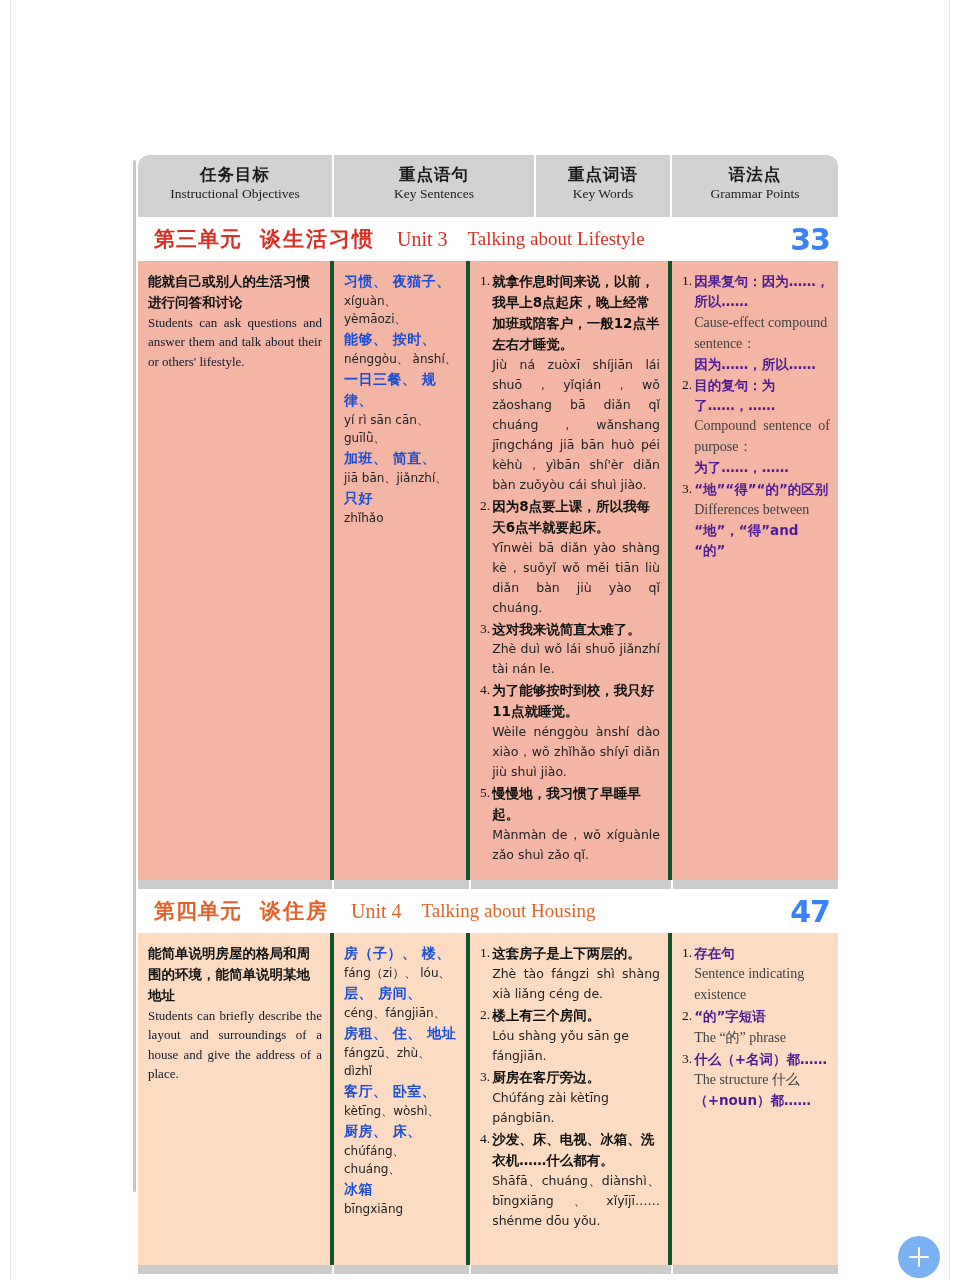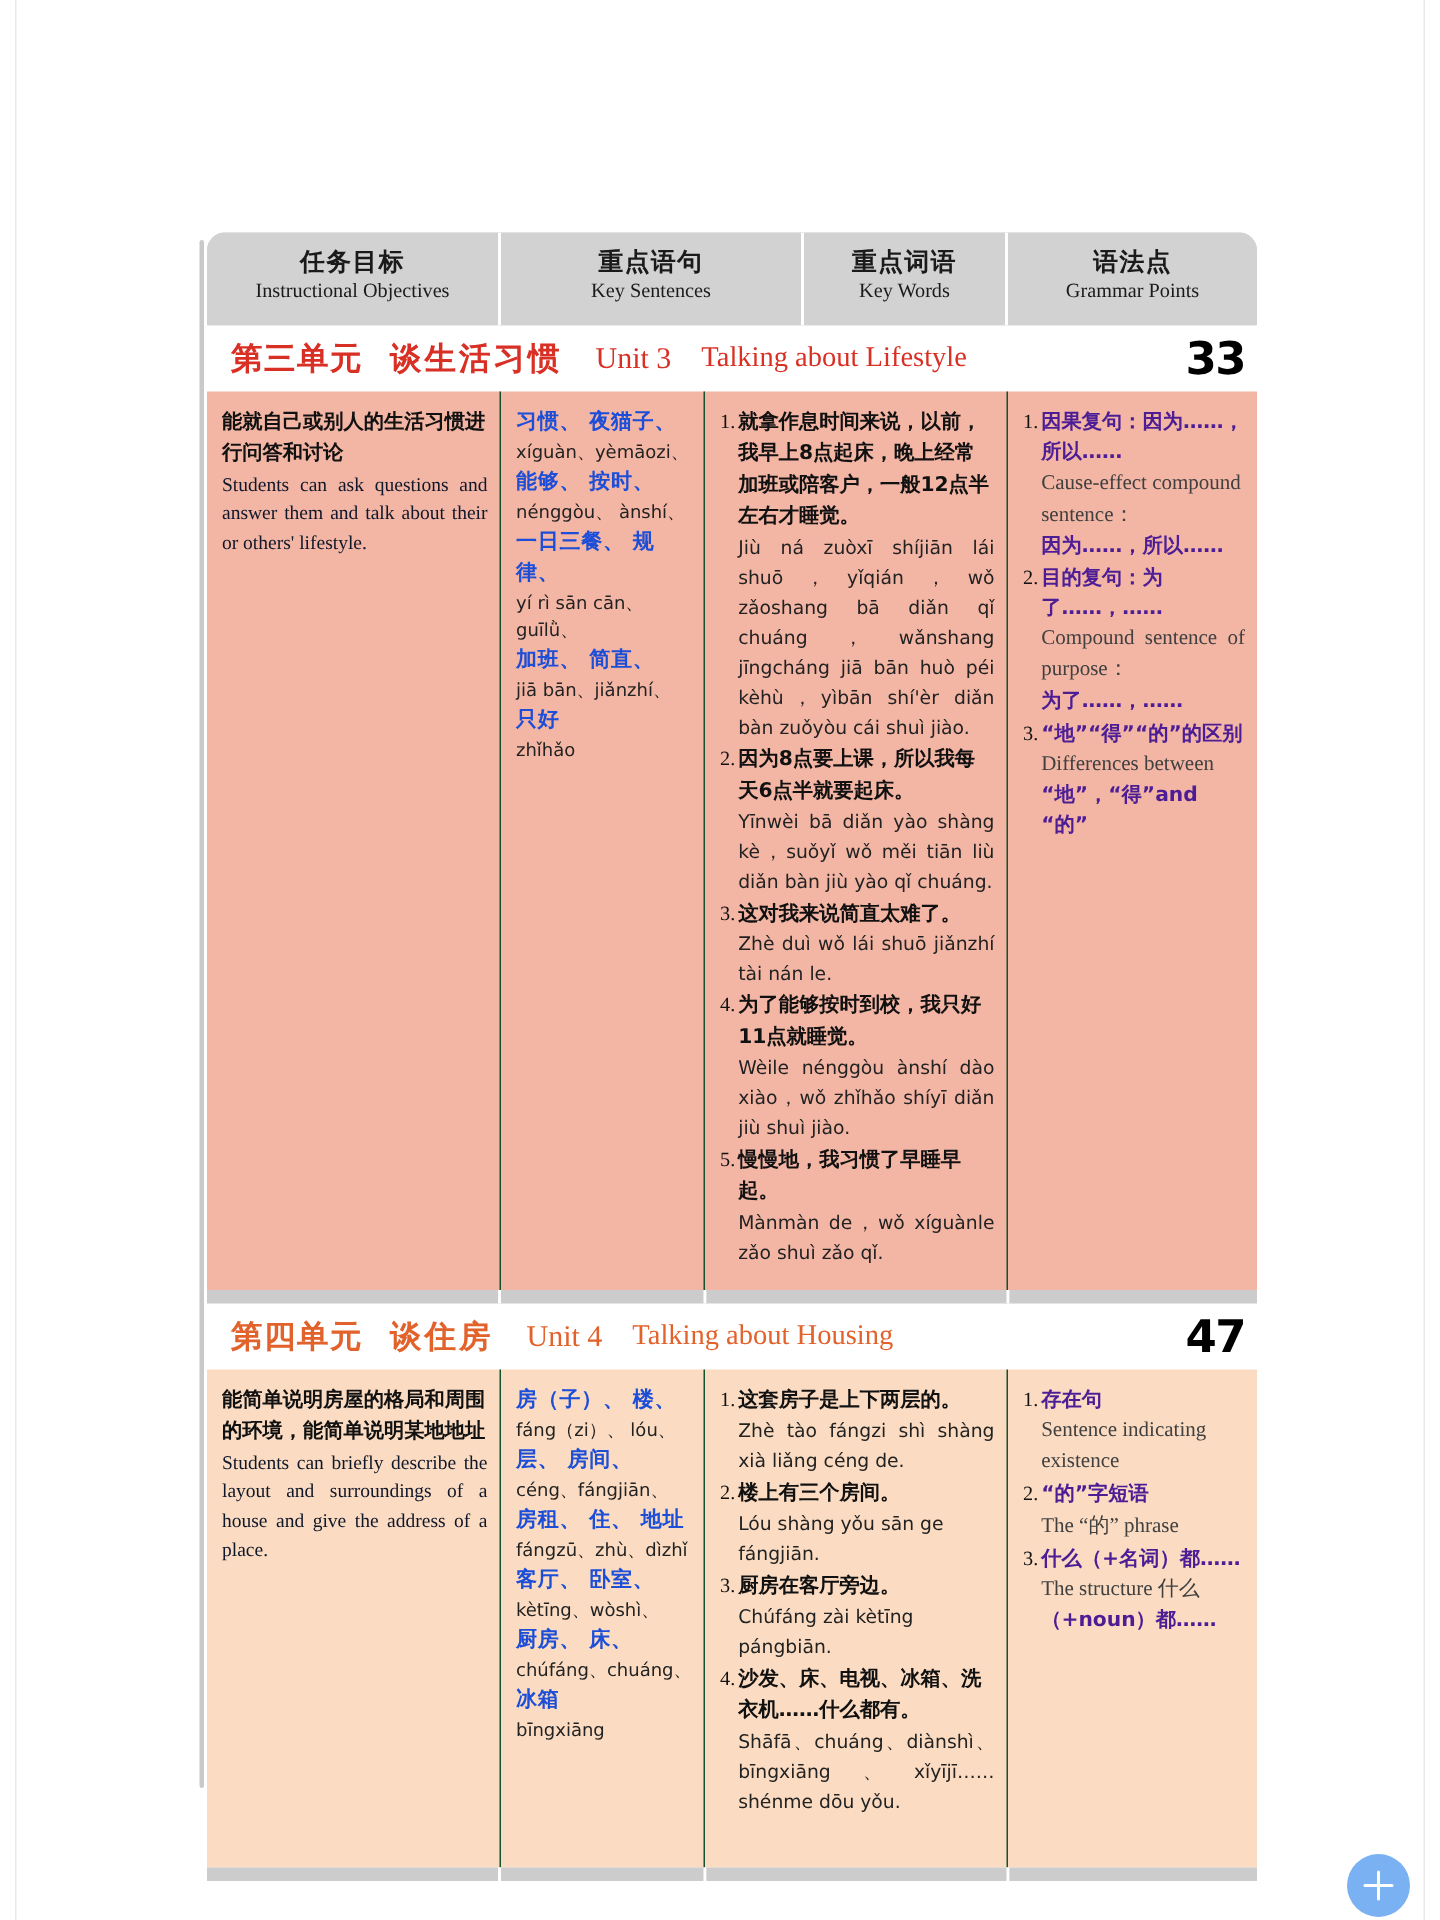--- a/index.html
+++ b/index.html
@@ -123,34 +123,34 @@
   }
   .unit-en-title {
     font-size: 19px;
     margin-left: 20px;
     font-family: "Liberation Serif", serif;
   }
   .unit-page {
     margin-left: auto;
     font-size: 30px;
     font-weight: bold;
-    color: #000000;
+    color: #3b82f6;
     letter-spacing: -1px;
     font-family: "DejaVu Sans", "Liberation Sans", sans-serif;
     padding-right: 4px;
   }
 
   
   .tbody {
     display: flex;
     align-items: stretch;
   }
   .td {
     box-sizing: border-box;
-    border-right: 1px solid #14532d;
+    border-right: 4px solid #14532d;
     padding: 10px 8px 14px 10px;
   }
   .td:last-child { border-right: none; }
 
   .row-foot {
     display: flex;
     height: 9px;
   }
   .rf { background: #cccccc; border-right: 2px solid #ffffff; }
   .rf:last-child { border-right: none; }

